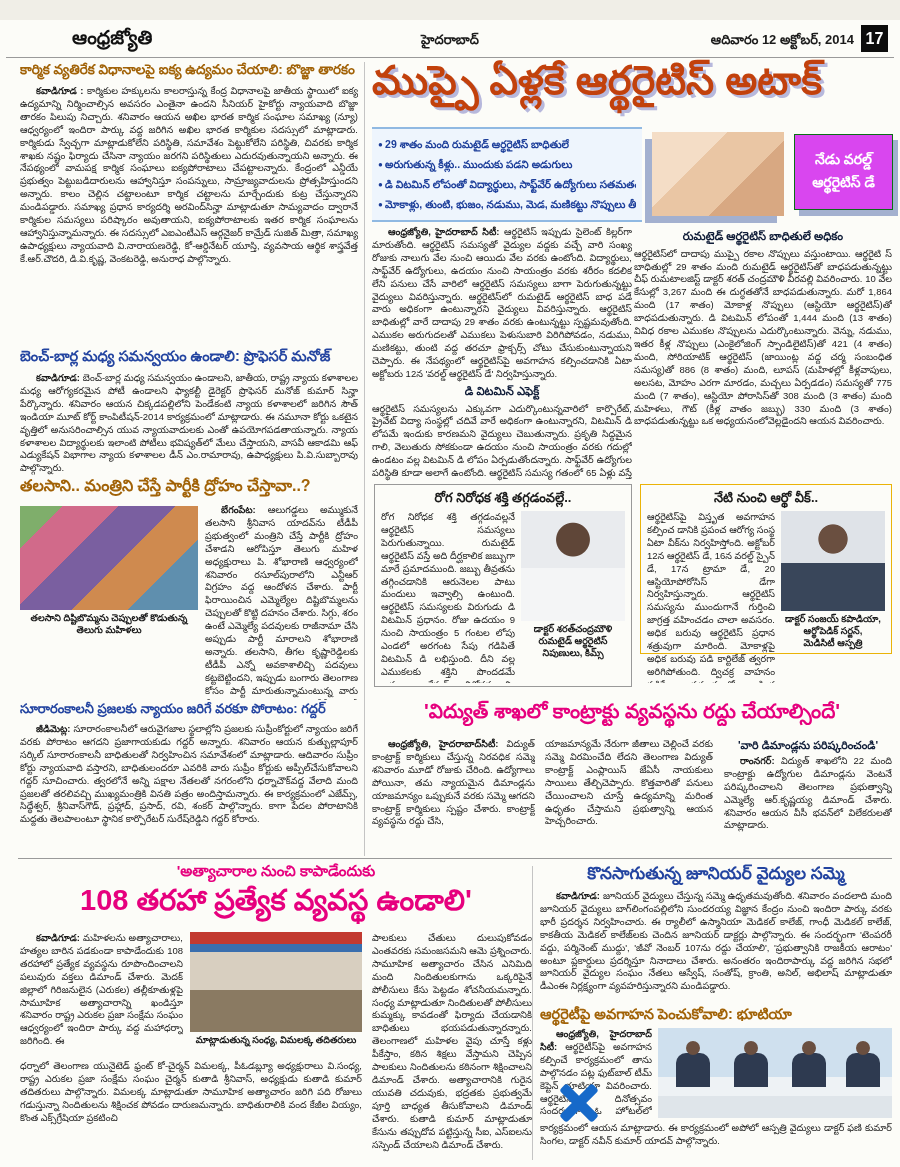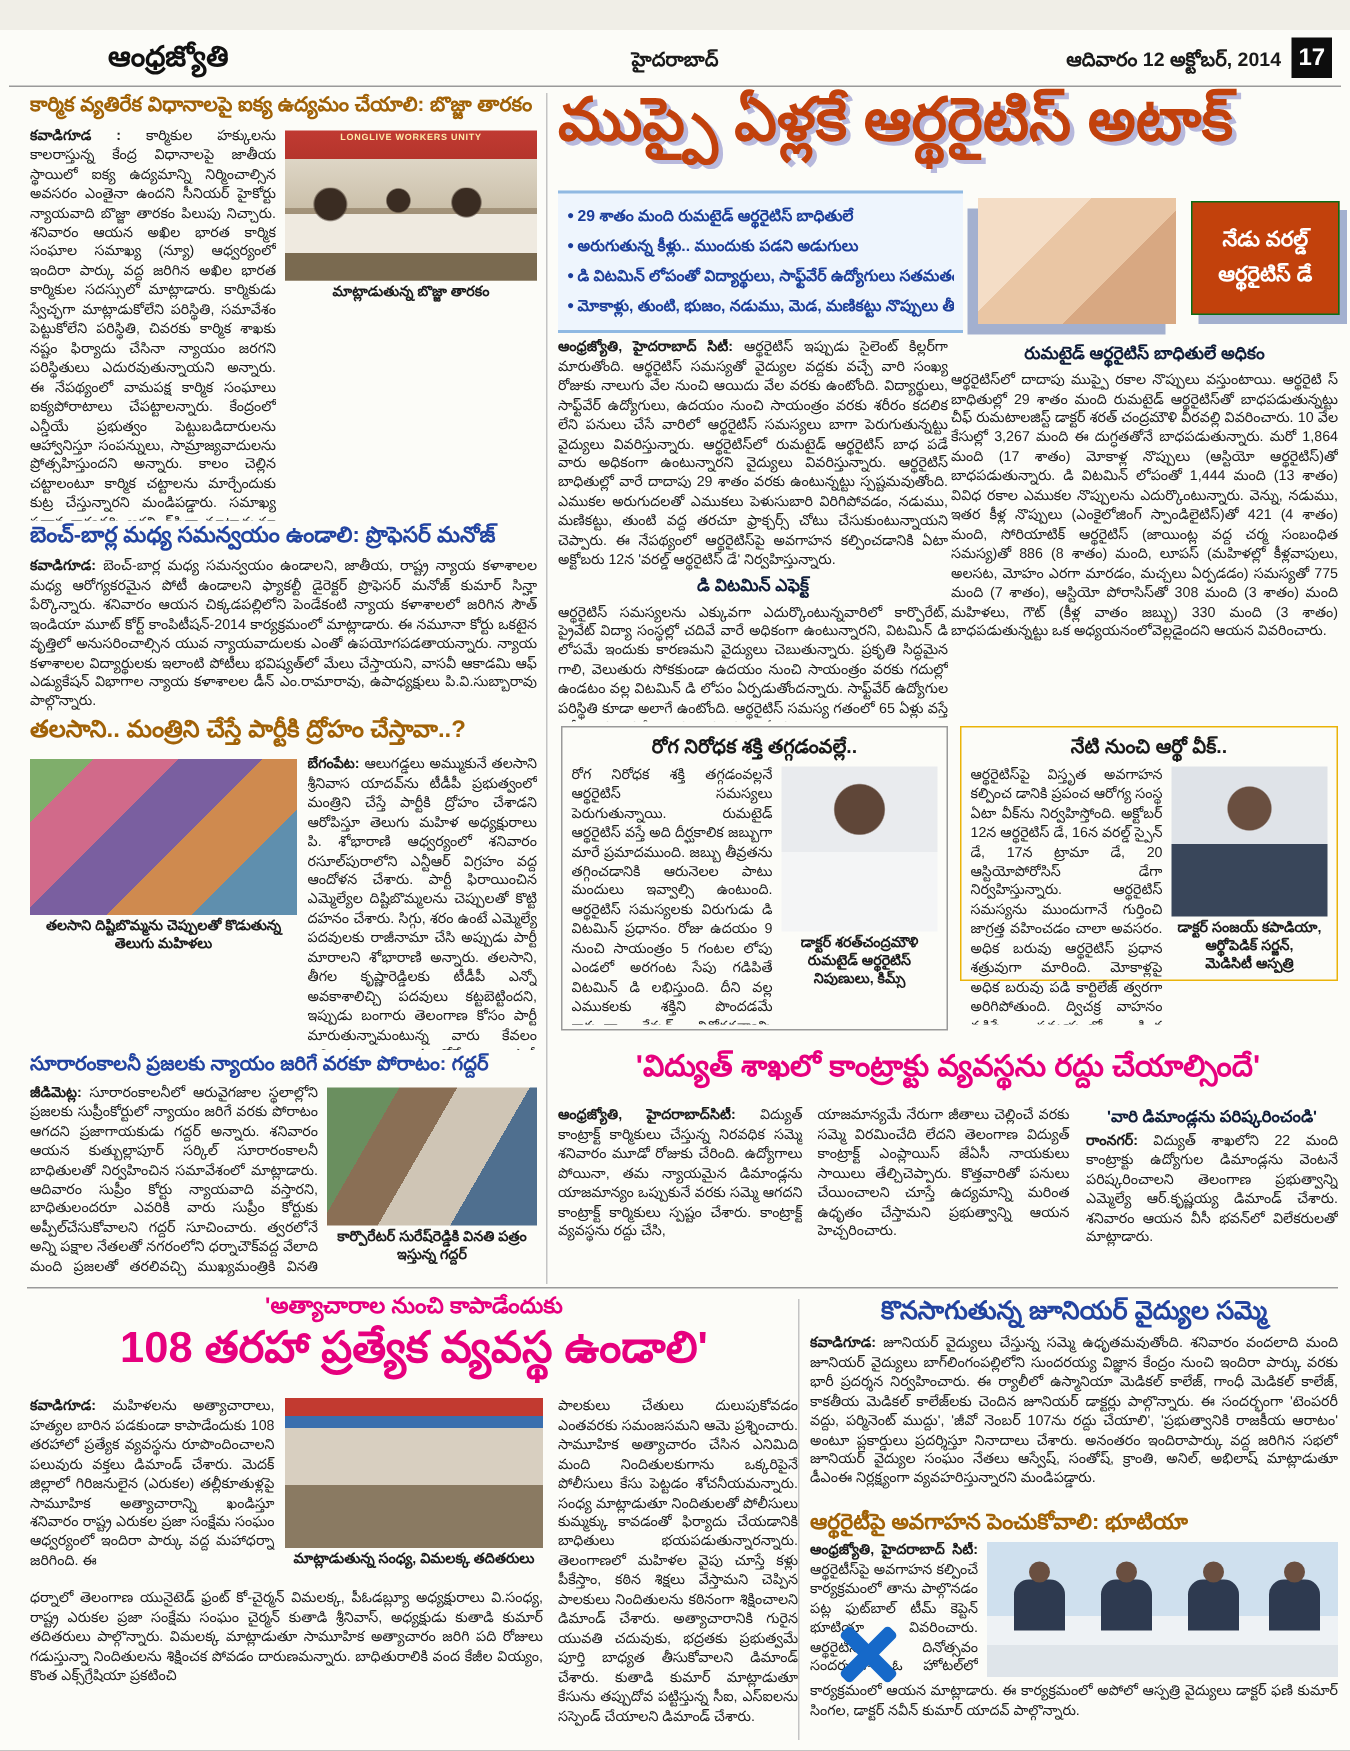--- a/index.html
+++ b/index.html
@@ -13,21 +13,21 @@
   #hdr-date{right:46px;top:32px;font-size:13px;font-weight:bold;}
   #hdr-page{right:12px;top:25px;width:27px;height:27px;background:#0d0d0d;color:#fff;
             font-size:16px;font-weight:bold;text-align:center;line-height:27px;}
   #hdr-rule{top:57px;left:6px;right:6px;height:1px;background:#9a9a9a;}
   
   #vrule1{left:364px;top:62px;width:1px;height:794px;background:#c4c4c4;}
   #hrule-mid{top:858px;left:18px;width:874px;height:1px;background:#9a9a9a;}
   #vrule2{left:532px;top:866px;width:1px;height:294px;background:#c4c4c4;}
   
   .bodytext{font-size:9.5px;line-height:1.36;text-align:justify;overflow:hidden;}
-  .dl{font-weight:bold;}
+  .dl{font-weight:bold;margin-left:16px;}
   .cap{font-weight:bold;font-size:9.5px;line-height:1.25;text-align:center;margin-top:2px;}
   .hl{font-weight:bold;white-space:nowrap;overflow:hidden;}
   .red{color:#a16207;} .blue{color:#2344a0;} .mag{color:#e6007e;}
   .subhead{text-align:center;font-weight:bold;font-size:11.5px;color:#101d38;margin:3px 0;}
   .photo{display:block;}
   .figR{float:right;margin:2px 0 2px 6px;}
   .figL{float:left;margin:2px 7px 2px 0;}
   
   #artA{left:20px;top:62px;width:338px;height:284px;}
   #artA .hl{font-size:13.5px;margin-bottom:4px;}
@@ -61,21 +61,21 @@
   
   #f-head{left:372px;top:58px;width:522px;font-size:40px;font-weight:bold;color:#c2410c;
           text-shadow:3px 3px 0 #b7b8dc;white-space:nowrap;}
   #f-bullets{left:372px;top:127px;width:270px;height:95px;background:#eef5fd;
              border-top:2px solid #90b9e2;border-bottom:2px solid #90b9e2;
              padding:6px 6px;box-sizing:border-box;}
   .blt{font-size:10.5px;font-weight:bold;color:#1c3e9a;line-height:1.9;white-space:nowrap;overflow:hidden;}
   .blt::before{content:"● ";font-size:8px;vertical-align:1px;}
   #f-knee{left:652px;top:132px;width:132px;height:84px;box-shadow:-7px 7px 0 #a3b0cf;
           background:linear-gradient(135deg,#f4ddc6 0 35%,#eac6a4 35% 65%,#d8a882 65%);}
-  #f-badge{left:794px;top:134px;width:97px;height:74px;background:#c2410c;border:1px solid #0b6e16;
+  #f-badge{left:794px;top:134px;width:97px;height:74px;background:#d946ef;border:1px solid #0b6e16;
            box-shadow:5px 6px 0 #a3b0cf;color:#fff;font-weight:bold;font-size:14px;text-align:center;
            display:flex;flex-direction:column;justify-content:center;gap:3px;}
   #f-col1{left:372px;top:226px;width:260px;height:255px;}
   #f-col2{left:634px;top:226px;width:258px;height:255px;}
   
   #box1{left:374px;top:484px;width:258px;height:203px;border:1px solid #999;padding:5px 6px;box-sizing:border-box;}
   #box2{left:640px;top:484px;width:252px;height:170px;border:1px solid #eab308;padding:5px 6px;box-sizing:border-box;}
   .boxtitle{text-align:center;font-weight:bold;font-size:13px;margin-bottom:3px;white-space:nowrap;overflow:hidden;}
   .figbox{float:right;width:104px;margin:0 0 2px 6px;}
   #phDoc1{height:110px;background:radial-gradient(circle at 50% 26%,#5f4638 0 17%,transparent 18%),
@@ -115,27 +115,20 @@
   <div class="abs" id="hdr-page">17</div>
   <div class="abs" id="hdr-rule"></div>
 
   <div class="abs" id="vrule1"></div>
   <div class="abs" id="hrule-mid"></div>
   <div class="abs" id="vrule2"></div>
 
   <div class="abs" id="artA">
     <div class="hl red">కార్మిక వ్యతిరేక విధానాలపై ఐక్య ఉద్యమం చేయాలి: బొజ్జా తారకం</div>
     <div>
-      <figure class="figR" id="figA" style="margin:2px 0 0 6px">
-        <span class="photo" id="phA">
-          <span class="bannertext">LONGLIVE WORKERS UNITY</span>
-          <span class="crowd"></span>
-        </span>
-        <figcaption class="cap">మాట్లాడుతున్న బొజ్జా తారకం</figcaption>
-      </figure>
       <div class="bodytext" style="height:262px">
         <span class="dl">కవాడిగూడ :</span>
         <span>కార్మికుల హక్కులను కాలరాస్తున్న కేంద్ర విధానాలపై జాతీయ స్థాయిలో ఐక్య ఉద్యమాన్ని నిర్మించాల్సిన అవసరం ఎంతైనా ఉందని సీనియర్ హైకోర్టు న్యాయవాది బొజ్జా తారకం పిలుపు నిచ్చారు. శనివారం ఆయన అఖిల భారత కార్మిక సంఘాల సమాఖ్య (న్యూ) ఆధ్వర్యంలో ఇందిరా పార్కు వద్ద జరిగిన అఖిల భారత కార్మికుల సదస్సులో మాట్లాడారు. కార్మికుడు స్వేచ్ఛగా మాట్లాడుకోలేని పరిస్థితి, సమావేశం పెట్టుకోలేని పరిస్థితి, చివరకు కార్మిక శాఖకు నష్టం ఫిర్యాదు చేసినా న్యాయం జరగని పరిస్థితులు ఎదురవుతున్నాయని అన్నారు. ఈ నేపథ్యంలో వామపక్ష కార్మిక సంఘాలు ఐక్యపోరాటాలు చేపట్టాలన్నారు. కేంద్రంలో ఎన్డీయే ప్రభుత్వం పెట్టుబడిదారులను ఆహ్వానిస్తూ సంపన్నులు, సామ్రాజ్యవాదులను ప్రోత్సహిస్తుందని అన్నారు. కాలం చెల్లిన చట్టాలంటూ కార్మిక చట్టాలను మార్చేందుకు కుట్ర చేస్తున్నారని మండిపడ్డారు. సమాఖ్య ప్రధాన కార్యదర్శి అరవింద్‌సిన్హా మాట్లాడుతూ సామ్యవాదం ద్వారానే కార్మికుల సమస్యలు పరిష్కారం అవుతాయని, ఐక్యపోరాటాలకు ఇతర కార్మిక సంఘాలను ఆహ్వానిస్తున్నామన్నారు. ఈ సదస్సులో ఎఐఎంటీఎస్ ఆర్గనైజర్ కామ్రేడ్ సుజిత్ మిత్రా, సమాఖ్య ఉపాధ్యక్షులు న్యాయవాది వి.నారాయణరెడ్డి, కో-ఆర్డినేటర్ యూస్తి, వ్యవసాయ ఆర్థిక శాస్త్రవేత్త కే.ఆర్.చౌదరి, డి.వి.కృష్ణ, వెంకటరెడ్డి, అనురాధ పాల్గొన్నారు.</span>
       </div>
     </div>
   </div>
 
   <div class="abs" id="artB">
     <div class="hl blue">బెంచ్-బార్ల మధ్య సమన్వయం ఉండాలి: ప్రొఫెసర్ మనోజ్</div>
     <div class="bodytext" style="height:105px">
@@ -154,24 +147,20 @@
       <div class="bodytext" style="height:196px">
         <span class="dl">బేగంపేట:</span>
         <span>ఆలుగడ్డలు అమ్ముకునే తలసాని శ్రీనివాస యాదవ్‌ను టీడీపీ ప్రభుత్వంలో మంత్రిని చేస్తే పార్టీకి ద్రోహం చేశాడని ఆరోపిస్తూ తెలుగు మహిళ అధ్యక్షురాలు పి. శోభారాణి ఆధ్వర్యంలో శనివారం రసూల్‌పురాలోని ఎన్టీఆర్ విగ్రహం వద్ద ఆందోళన చేశారు. పార్టీ ఫిరాయించిన ఎమ్మెల్యేల దిష్టిబొమ్మలను చెప్పులతో కొట్టి దహనం చేశారు. సిగ్గు, శరం ఉంటే ఎమ్మెల్యే పదవులకు రాజీనామా చేసి అప్పుడు పార్టీ మారాలని శోభారాణి అన్నారు. తలసాని, తీగల కృష్ణారెడ్డిలకు టీడీపీ ఎన్నో అవకాశాలిచ్చి పదవులు కట్టబెట్టిందని, ఇప్పుడు బంగారు తెలంగాణ కోసం పార్టీ మారుతున్నామంటున్న వారు కేవలం అధికార దాహంతోనే పార్టీ ఫిరాయిస్తున్నారని ఆరోపించారు.</span>
       </div>
     </div>
   </div>
 
   <div class="abs" id="artD">
     <div class="hl blue">సూరారంకాలనీ ప్రజలకు న్యాయం జరిగే వరకూ పోరాటం: గద్దర్</div>
     <div>
-      <figure class="figR" id="figD">
-        <span class="photo" id="phD"></span>
-        <figcaption class="cap">కార్పొరేటర్ సురేష్‌రెడ్డికి వినతి పత్రం ఇస్తున్న గద్దర్</figcaption>
-      </figure>
       <div class="bodytext" style="height:128px">
         <span class="dl">జీడిమెట్ల:</span>
         <span>సూరారంకాలనీలో ఆరువైగజాల స్థలాల్లోని ప్రజలకు సుప్రీంకోర్టులో న్యాయం జరిగే వరకు పోరాటం ఆగదని ప్రజాగాయకుడు గద్దర్ అన్నారు. శనివారం ఆయన కుత్బుల్లాపూర్ సర్కిల్ సూరారంకాలనీ బాధితులతో నిర్వహించిన సమావేశంలో మాట్లాడారు. ఆదివారం సుప్రీం కోర్టు న్యాయవాది వస్తారని, బాధితులందరూ ఎవరికి వారు సుప్రీం కోర్టుకు అప్పీల్‌చేసుకోవాలని గద్దర్ సూచించారు. త్వరలోనే అన్ని పక్షాల నేతలతో నగరంలోని ధర్నాచౌక్‌వద్ద వేలాది మంది ప్రజలతో తరలివచ్చి ముఖ్యమంత్రికి వినతి పత్రం అందిస్తామన్నారు. ఈ కార్యక్రమంలో ఎజేమ్స్, సిద్ధేశ్వర్, శ్రీనివాస్‌గౌడ్, ప్రహ్లాద్, ప్రసాద్, రవి, శంకర్ పాల్గొన్నారు. కాగా పేదల పోరాటానికి మద్దతు తెలపాలంటూ స్థానిక కార్పొరేటర్ సురేష్‌రెడ్డిని గద్దర్ కోరారు.</span>
       </div>
     </div>
   </div>
 
   <div class="abs" id="artE">
     <div class="hl mag" id="e-kick">'అత్యాచారాల నుంచి కాపాడేందుకు</div>
     <div class="hl mag" id="e-head">108 తరహా ప్రత్యేక వ్యవస్థ ఉండాలి'</div>

